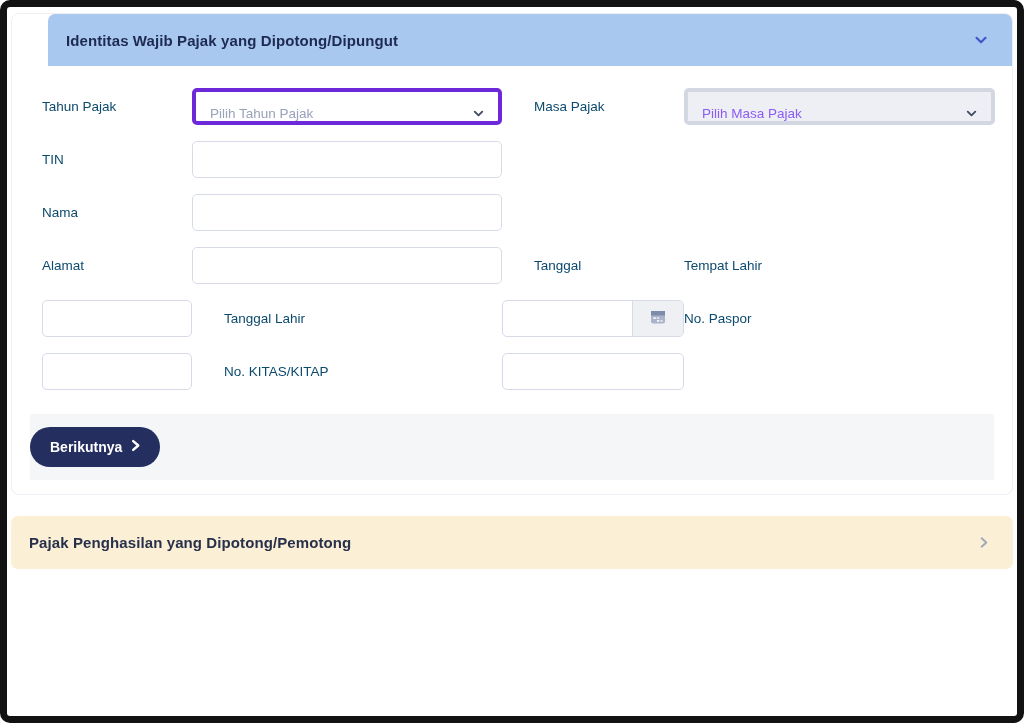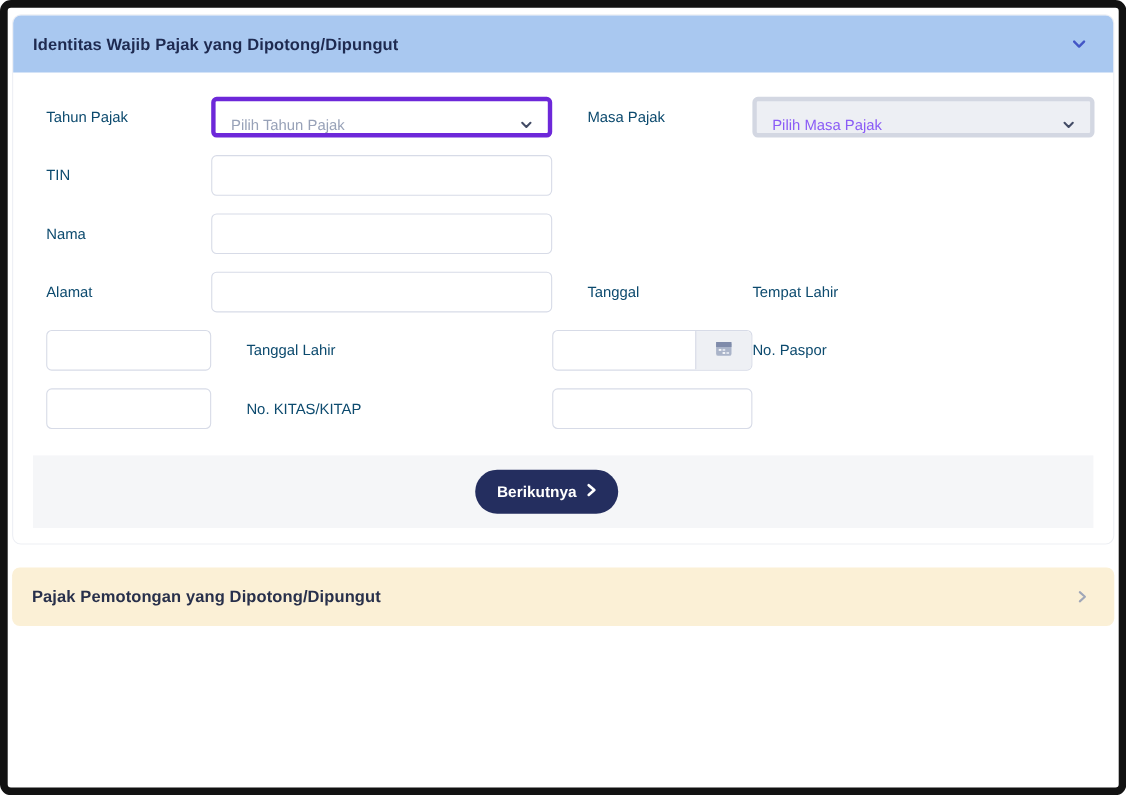--- a/index.html
+++ b/index.html
@@ -24,21 +24,21 @@
     display: flex; align-items: center;
     padding: 0 22px 0 18px;
     border-radius: 7px;
     cursor: pointer;
   }
   .acc-header .acc-title {
     font-size: 15px; font-weight: 700;
     letter-spacing: 0.1px;
   }
   .acc-header .chev { margin-left: auto; display: flex; align-items: center; }
-  .hdr-blue  { background: #a9c8f0; }
+  .hdr-blue  { background: #a9c8f0; margin-left: 36px; }
   .hdr-blue  .acc-title { color: #1e2a50; }
   .hdr-cream { background: #fbf0d6; }
   .hdr-cream .acc-title { color: #28304b; }
   .collapsed-section { margin-top: 21px; height: 53px; }
 
   
   .card {
     background: #fff;
     border: 1px solid #edeff4;
     border-radius: 8px;
@@ -101,21 +101,21 @@
     background: #eef0f4;
     border: none; border-left: 1px solid #d7dbe7;
     display: flex; align-items: center; justify-content: center;
     cursor: pointer;
   }
 
   .footer-strip {
     margin: 24px 18px 14px 18px;
     height: 66px;
     background: #f5f6f8;
-    display: flex; align-items: center; justify-content: center;
+    display: flex; align-items: center; justify-content: flex-start;
     padding-right: 30px;
   }
   .btn-next {
     height: 40px;
     padding: 0 18px 0 20px;
     border: none; border-radius: 20px;
     background: #242e5f;
     color: #fff;
     font-family: "Liberation Sans", "DejaVu Sans", sans-serif;
     font-size: 14px; font-weight: 600;
@@ -208,21 +208,21 @@
           <span>
             <svg width="13" height="13" viewBox="0 0 14 14">
                 <path d="M4.5 2.2 L10 7 L4.5 11.8" fill="none" stroke="#ffffff" stroke-width="2.6" stroke-linecap="round" stroke-linejoin="round"></path>
               </svg>
           </span>
         </button>
       </div>
     </section>
 
     <header class="acc-header hdr-cream collapsed-section">
-      <span class="acc-title">Pajak Pemotongan yang Dipotong/Dipungut</span>
+      <span class="acc-title">Pajak Penghasilan yang Dipotong/Pemotong</span>
       <span class="chev">
         <svg width="15" height="15" viewBox="0 0 16 16">
             <path d="M6 3.5 L11 8 L6 12.5" fill="none" stroke="#a0a7b8" stroke-width="2" stroke-linecap="round" stroke-linejoin="round"></path>
           </svg>
       </span>
     </header>
 
 
 
   </div>

